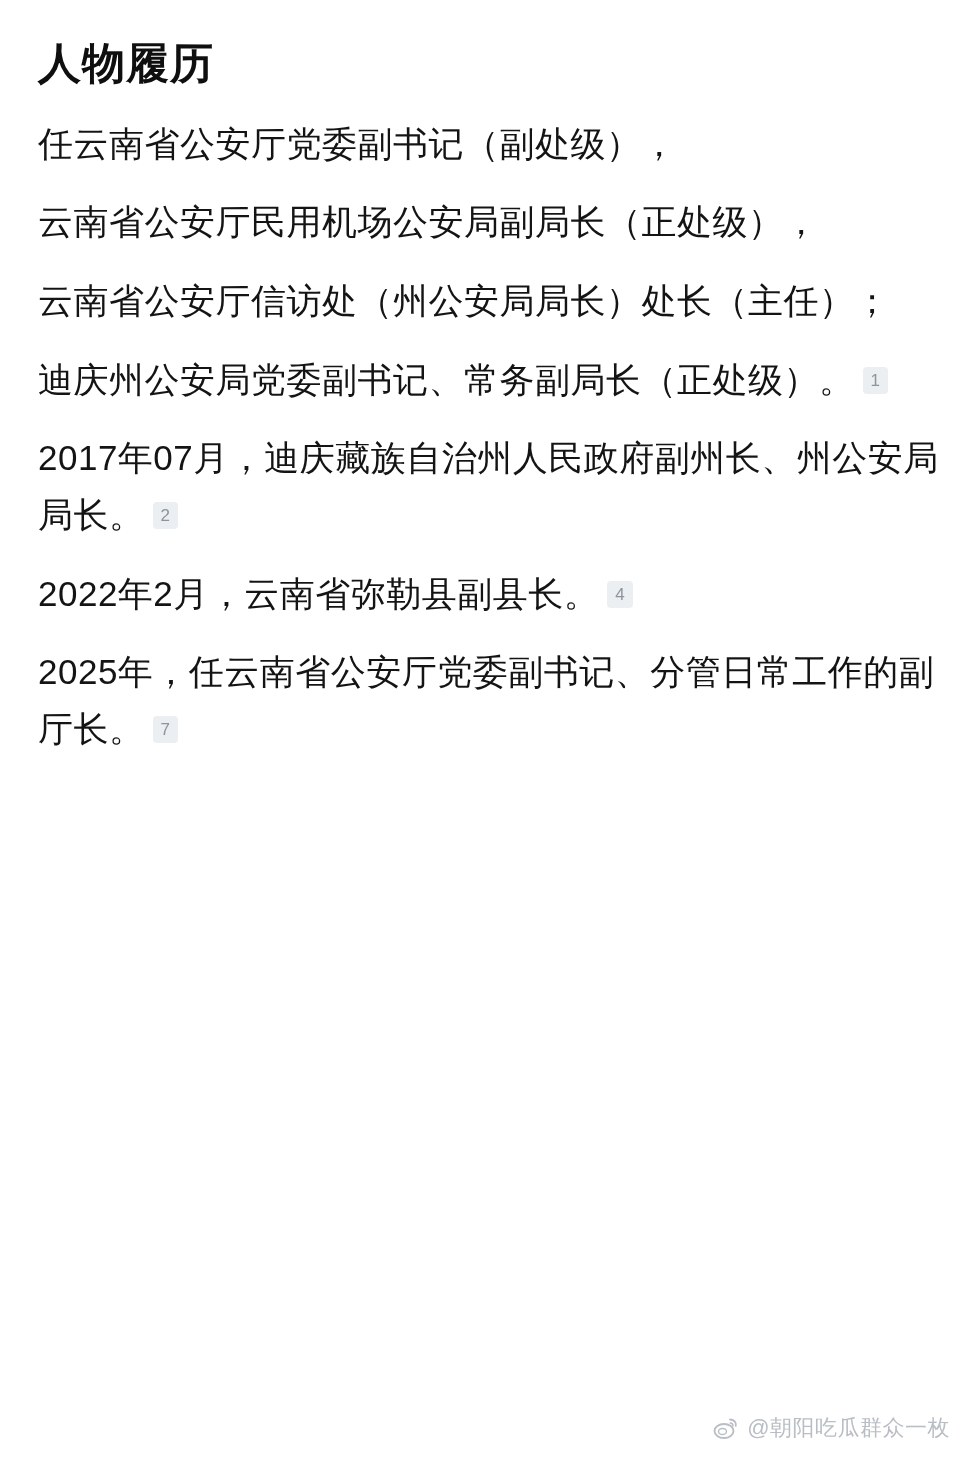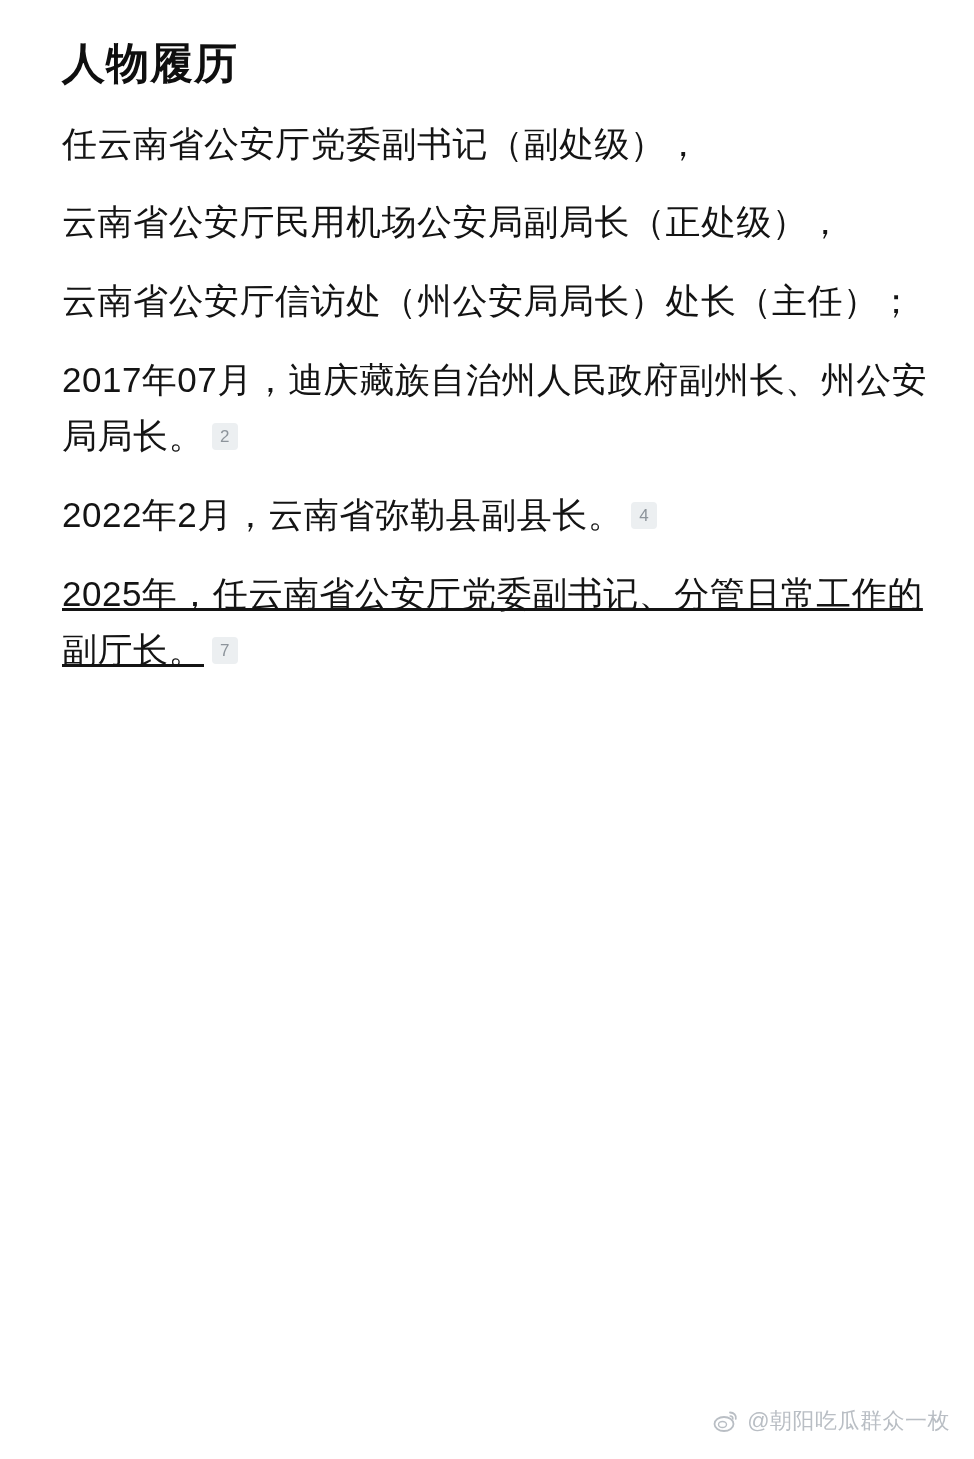--- a/index.html
+++ b/index.html
@@ -13,58 +13,56 @@
     font-family: "Liberation Sans", "DejaVu Sans", sans-serif;
     color: #1a1a1a;
     position: relative;
     overflow: hidden;
   }
   .page {
     padding: 30px 16px 0 38px;
     box-sizing: border-box;
     height: 100%;
     position: relative;
-    margin-left: 24px;
   }
   .title {
     font-size: 43px;
     font-weight: bold;
     letter-spacing: 1px;
     color: #0f0f0f;
     margin: 8px 0 26px 0;
     line-height: 1.2;
   }
   .para {
     font-size: 35px;
     line-height: 1.62;
     color: #141414;
     margin: 0 0 22px 0;
     letter-spacing: 0.5px;
     word-break: break-all;
   }
   .para:last-of-type {
     margin-bottom: 0;
-    text-decoration: underline;
   }
   .ref {
     display: inline-block;
     background: #eceff1;
     color: #8d949b;
     font-size: 17px;
     line-height: 1;
     padding: 5px 8px;
     border-radius: 4px;
     vertical-align: 6px;
     margin-left: 8px;
     font-family: "Liberation Sans", sans-serif;
   }
   .watermark {
     position: absolute;
     right: 24px;
-    bottom: 23px;
+    bottom: 16px;
     display: flex;
     align-items: center;
     gap: 8px;
     color: #b9bec4;
     font-size: 22px;
     letter-spacing: 0.5px;
   }
   .weibo-icon {
     width: 26px;
     height: 26px;
@@ -78,20 +76,21 @@
 
   <h1 class="title">人物履历</h1>
 
   <p class="para"><span>任云南省公安厅党委副书记（副处级），</span></p>
 
 
   <p class="para"><span>云南省公安厅民用机场公安局副局长（正处级），</span></p>
 
   <p class="para"><span>云南省公安厅信访处（州公安局局长）处长（主任）；</span></p>
 
+  <p class="para"><span>迪庆州公安局党委副书记、常务副局长（正处级）。</span><sup class="ref">1</sup></p>
 
   <p class="para"><span>2017年07月，迪庆藏族自治州人民政府副州长、州公安局局长。</span><sup class="ref">2</sup></p>
 
 
   <p class="para"><span>2022年2月，云南省弥勒县副县长。</span><sup class="ref">4</sup></p>
 
   <p class="para"><span>2025年，任云南省公安厅党委副书记、分管日常工作的副厅长。</span><sup class="ref">7</sup></p>
 
   <div class="watermark">
     <span class="weibo-icon">

